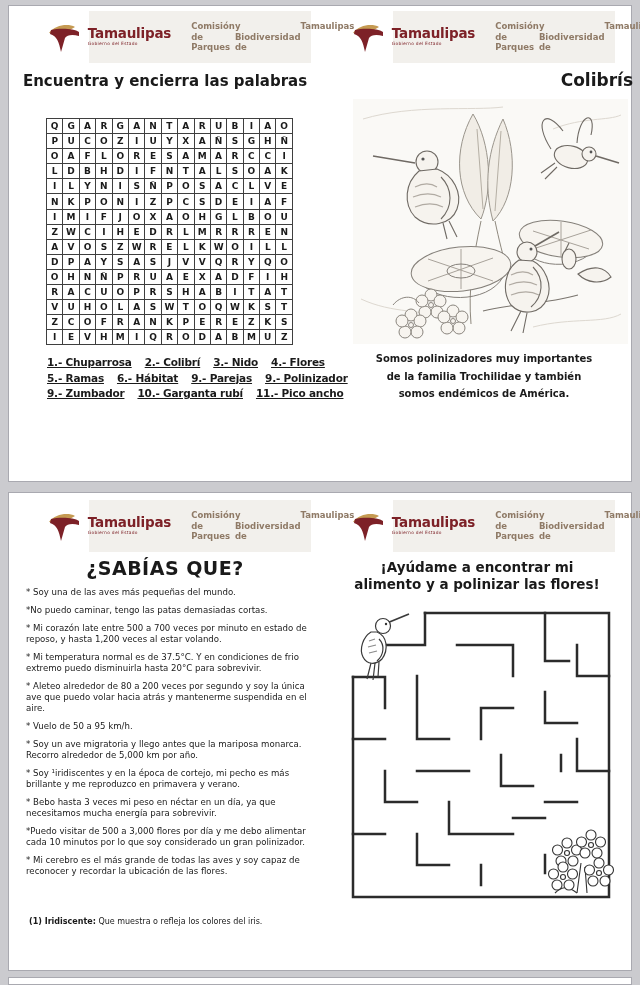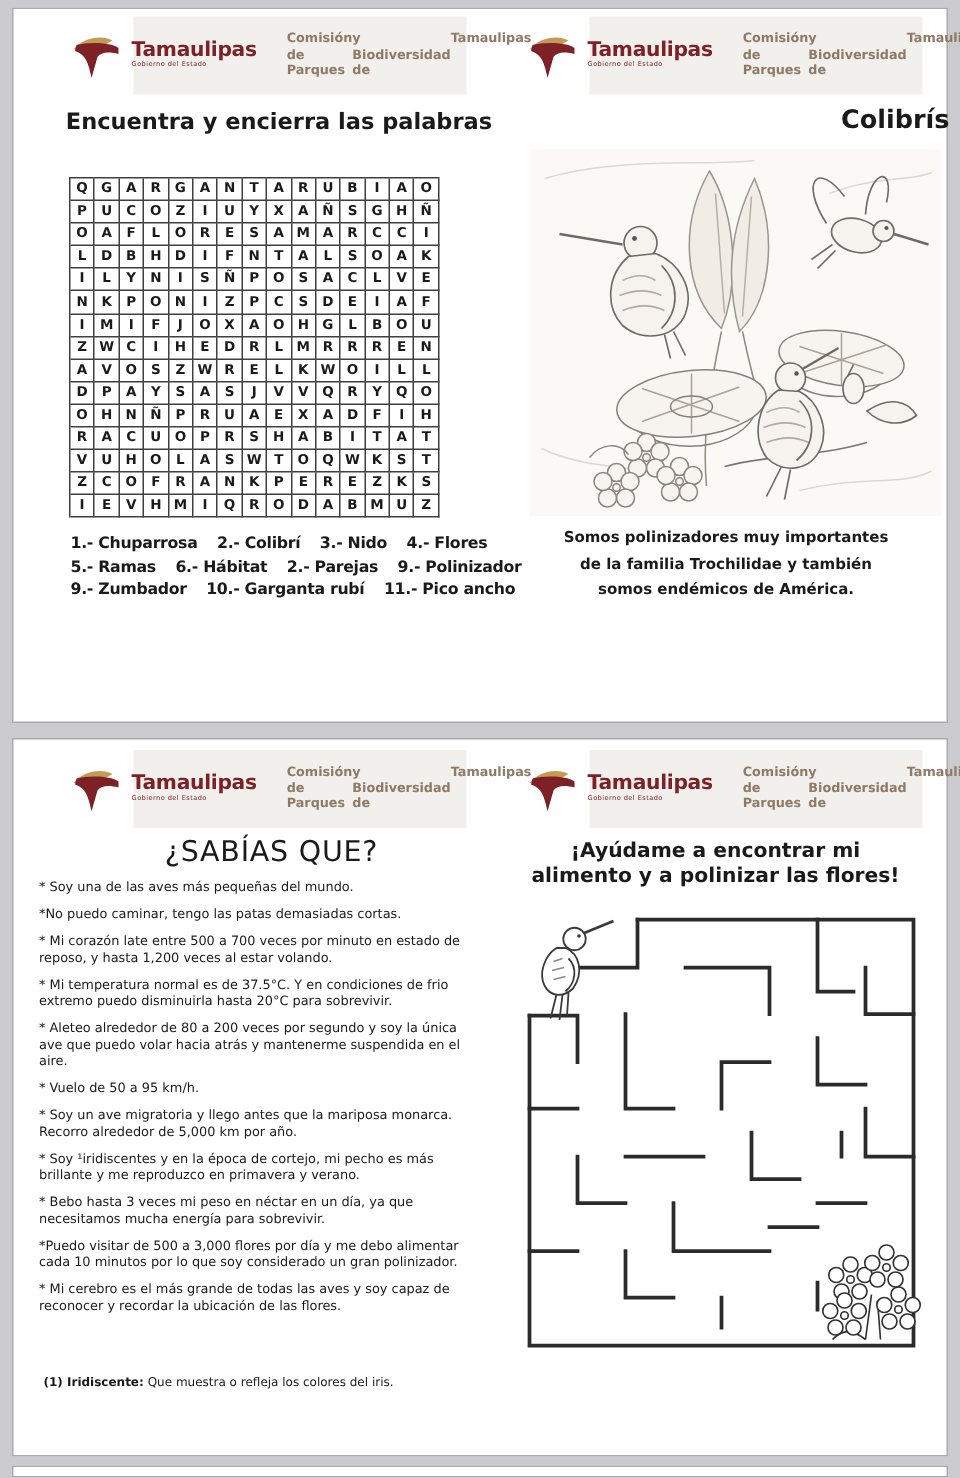--- a/index.html
+++ b/index.html
@@ -17,39 +17,39 @@
   .band-l{left:80px;} .band-r{left:384px;} .band-t1{top:5px;} .band-t2{top:7px;}
   .logo-svg{width:36px;height:33px;flex:0 0 auto;}
   .brand-name{display:flex;flex-direction:column;line-height:1;}
   .brand-title{font-size:13.5px;font-weight:bold;color:#7d2127;letter-spacing:-0.2px;}
   .brand-sub{font-size:4.4px;color:#7d2127;margin-top:1.5px;letter-spacing:0.3px;}
   .brand-divider{width:1.5px;height:36px;background:#7d2127;margin:0 4px;}
   .brand-org{display:flex;flex-direction:row;font-size:8.5px;font-weight:bold;
              color:#8f7a66;line-height:10.5px;}
   
   .p1-left-title{position:absolute;left:0;top:66px;width:312px;text-align:center;
-                 font-size:15px;font-weight:600;padding-left:21px;}
+                 font-size:15px;font-weight:600;}
   .ws-grid{position:absolute;left:37px;top:112px;display:grid;
            grid-template-columns:repeat(15,16.4px);grid-auto-rows:15.1px;
            border-top:1px solid #3f3f3f;border-left:1px solid #3f3f3f;background:#fff;}
   .ws-cell{border-right:1px solid #3f3f3f;border-bottom:1px solid #3f3f3f;
            display:flex;align-items:center;justify-content:center;
            font-size:9px;font-weight:bold;}
-  .word-list{position:absolute;left:38px;top:349px;}
+  .word-list{position:absolute;left:38px;top:349px;text-decoration:underline;}
   .word-line{display:flex;gap:13px;font-size:10.5px;font-weight:bold;
              line-height:15.5px;letter-spacing:-0.2px;}
   
   .p1-right-title{position:absolute;left:312px;top:64px;width:312px;text-align:right;
                   font-size:17px;font-weight:bold;}
   .sketch-box{position:absolute;left:344px;top:93px;width:275px;height:245px;}
   .caption{position:absolute;left:330px;top:344px;width:290px;text-align:center;
            font-size:10px;font-weight:600;line-height:17.5px;}
   
   .p2-left-title{position:absolute;left:0;top:64px;width:312px;text-align:center;
-                 font-size:19px;font-weight:normal;letter-spacing:0.5px;margin-left:16px;}
+                 font-size:19px;font-weight:bold;letter-spacing:0.5px;}
   .facts{position:absolute;left:17px;top:94px;width:294px;}
   .facts p{margin:0 0 7px 0;font-size:8.6px;line-height:11px;}
   .footnote{position:absolute;left:20px;top:424px;font-size:8px;}
   .footnote b{font-weight:bold;}
   
   .p2-right-title{position:absolute;left:312px;top:66px;width:312px;text-align:center;
                   font-size:13.5px;font-weight:bold;line-height:16.5px;}
   .maze-box{position:absolute;left:332px;top:112px;width:284px;height:300px;}
   svg{display:block;}
 </style>
@@ -327,21 +327,21 @@
     <div class="word-list">
         <div class="word-line">
           <span>1.- Chuparrosa</span>
           <span>2.- Colibrí</span>
           <span>3.- Nido</span>
           <span>4.- Flores</span>
         </div>
         <div class="word-line">
           <span>5.- Ramas</span>
           <span>6.- Hábitat</span>
-          <span>2.- Parejas</span>
+          <span>9.- Parejas</span>
           <span>9.- Polinizador</span>
         </div>
         <div class="word-line">
           <span>9.- Zumbador</span>
           <span>10.- Garganta rubí</span>
           <span>11.- Pico ancho</span>
         </div>
       </div>
 
     <div class="p1-right-title">Colibrís</div>

